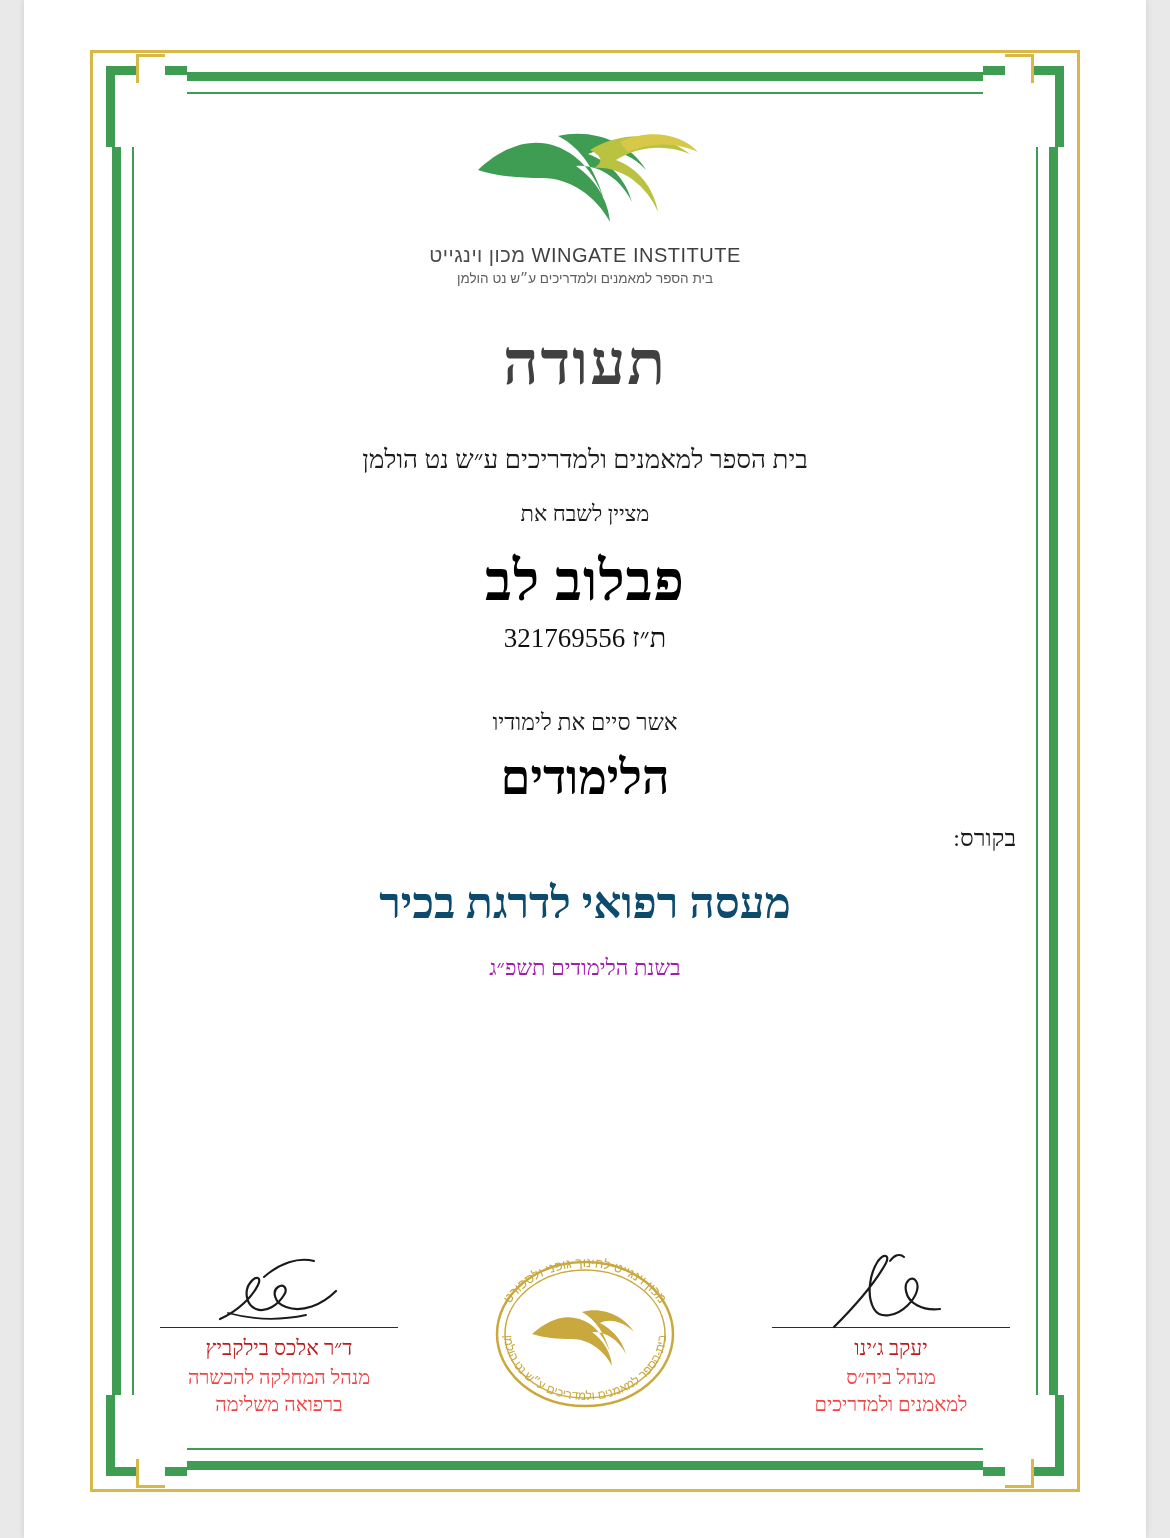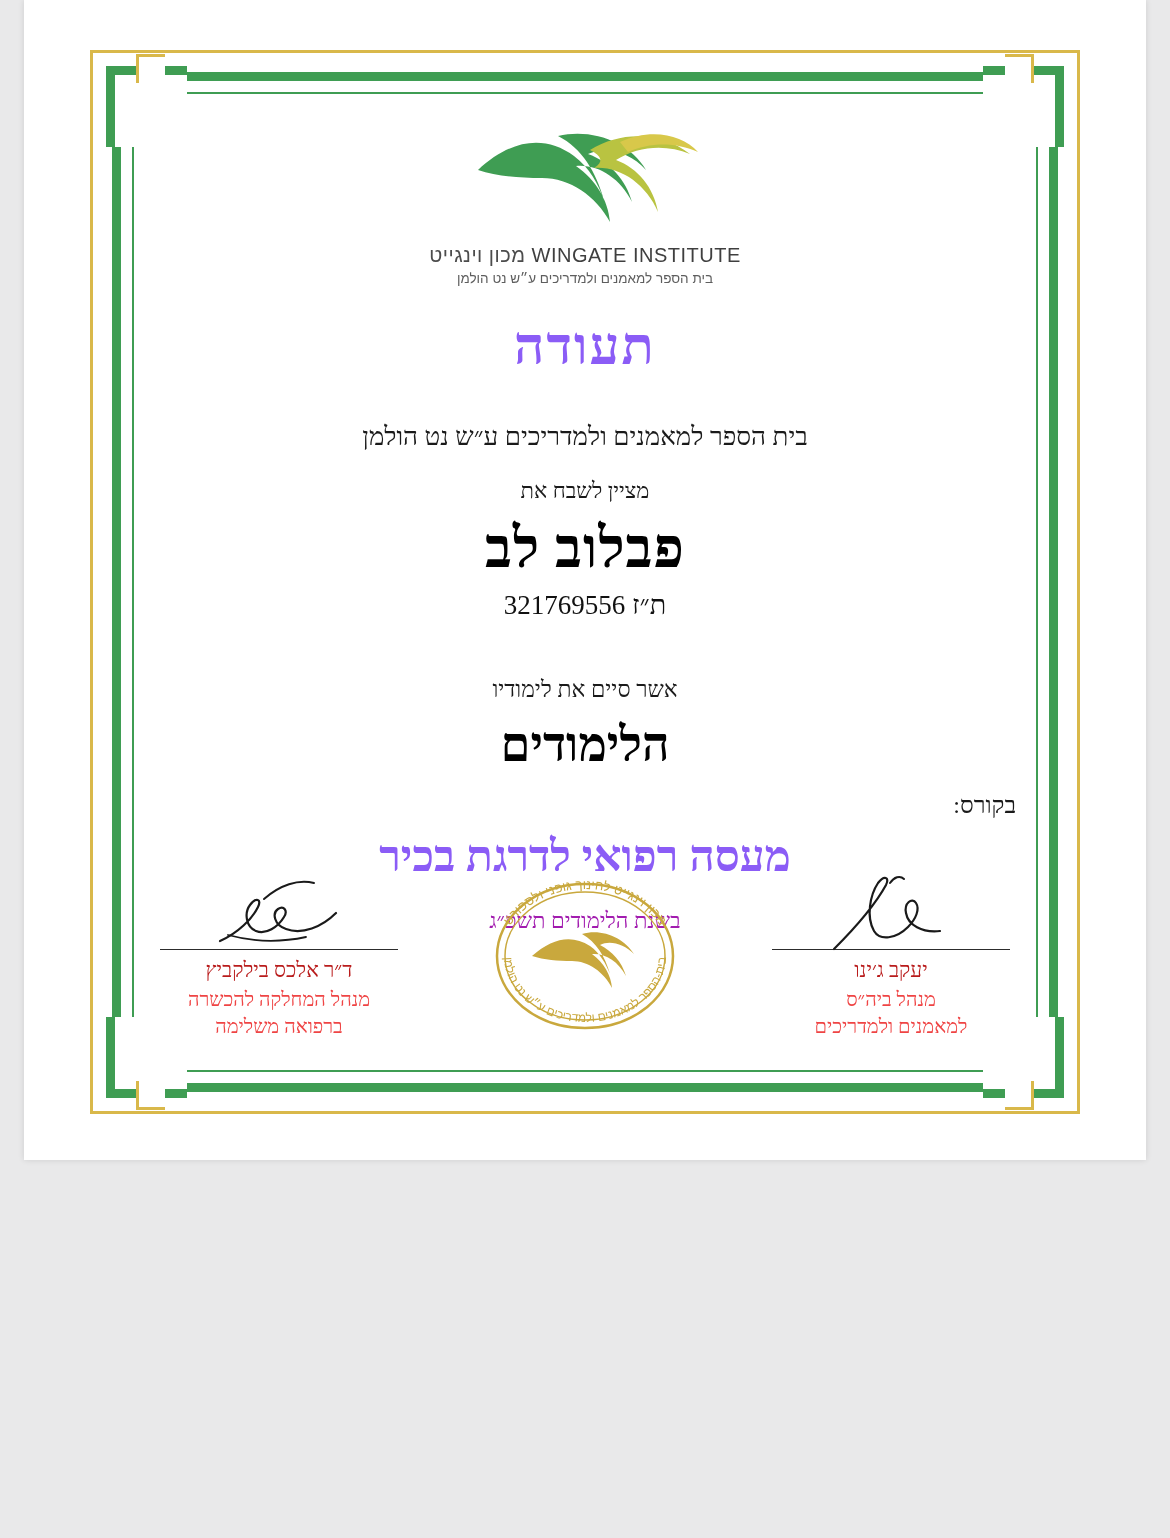--- a/index.html
+++ b/index.html
@@ -12,21 +12,21 @@
     height: 1538px;
     overflow: hidden;
     font-family: "Liberation Serif", "DejaVu Serif", serif;
   }
 
   .page {
     position: absolute;
     left: 24px;
     top: 0;
     width: 1122px;
-    height: 1160px;
+    height: 1538px;
     background: #ffffff;
     box-shadow: 0 0 6px rgba(0,0,0,0.12);
   }
 
   
   .border-outer {
     position: absolute;
     left: 66px;
     top: 50px;
     right: 66px;
@@ -110,40 +110,40 @@
   }
   .logo-text-1 .en { color:#3f3f3f; }
   .logo-text-2 {
     margin-top: 4px;
     font-family: "Liberation Sans", sans-serif;
     font-size: 13.5px;
     color: #5e5e5e;
   }
 
   .title {
-    margin-top: 30px;
-    font-size: 53px;
+    margin-top: 42px;
+    font-size: 62px;
     font-weight: bold;
-    color: #8b5cf6;
+    color: #404040;
     letter-spacing: 2px;
     font-family: "Liberation Serif", serif;
   }
 
   .line-school {
     margin-top: 46px;
     font-size: 26px;
     color: #1a1a1a;
   }
   .line-small {
     margin-top: 26px;
     font-size: 22px;
     color: #1a1a1a;
   }
   .recipient {
-    margin-top: 12px;
+    margin-top: 22px;
     font-size: 56px;
     font-weight: bold;
     color: #000;
     letter-spacing: 1px;
   }
   .id-line {
     margin-top: 10px;
     font-size: 27px;
     color: #111;
   }
@@ -158,24 +158,24 @@
     font-weight: bold;
     color: #000;
   }
   .line-course-label {
     margin-top: 20px;
     font-size: 24px;
     color: #1a1a1a;
     text-align: right;
   }
   .course {
-    margin-top: 12px;
+    margin-top: 26px;
     font-size: 44px;
     font-weight: bold;
-    color: #8b5cf6;
+    color: #0c4a6e;
   }
   .year {
     margin-top: 26px;
     font-size: 22px;
     color: #a21caf;
   }
 
   
   .signatures {
     position: absolute;

